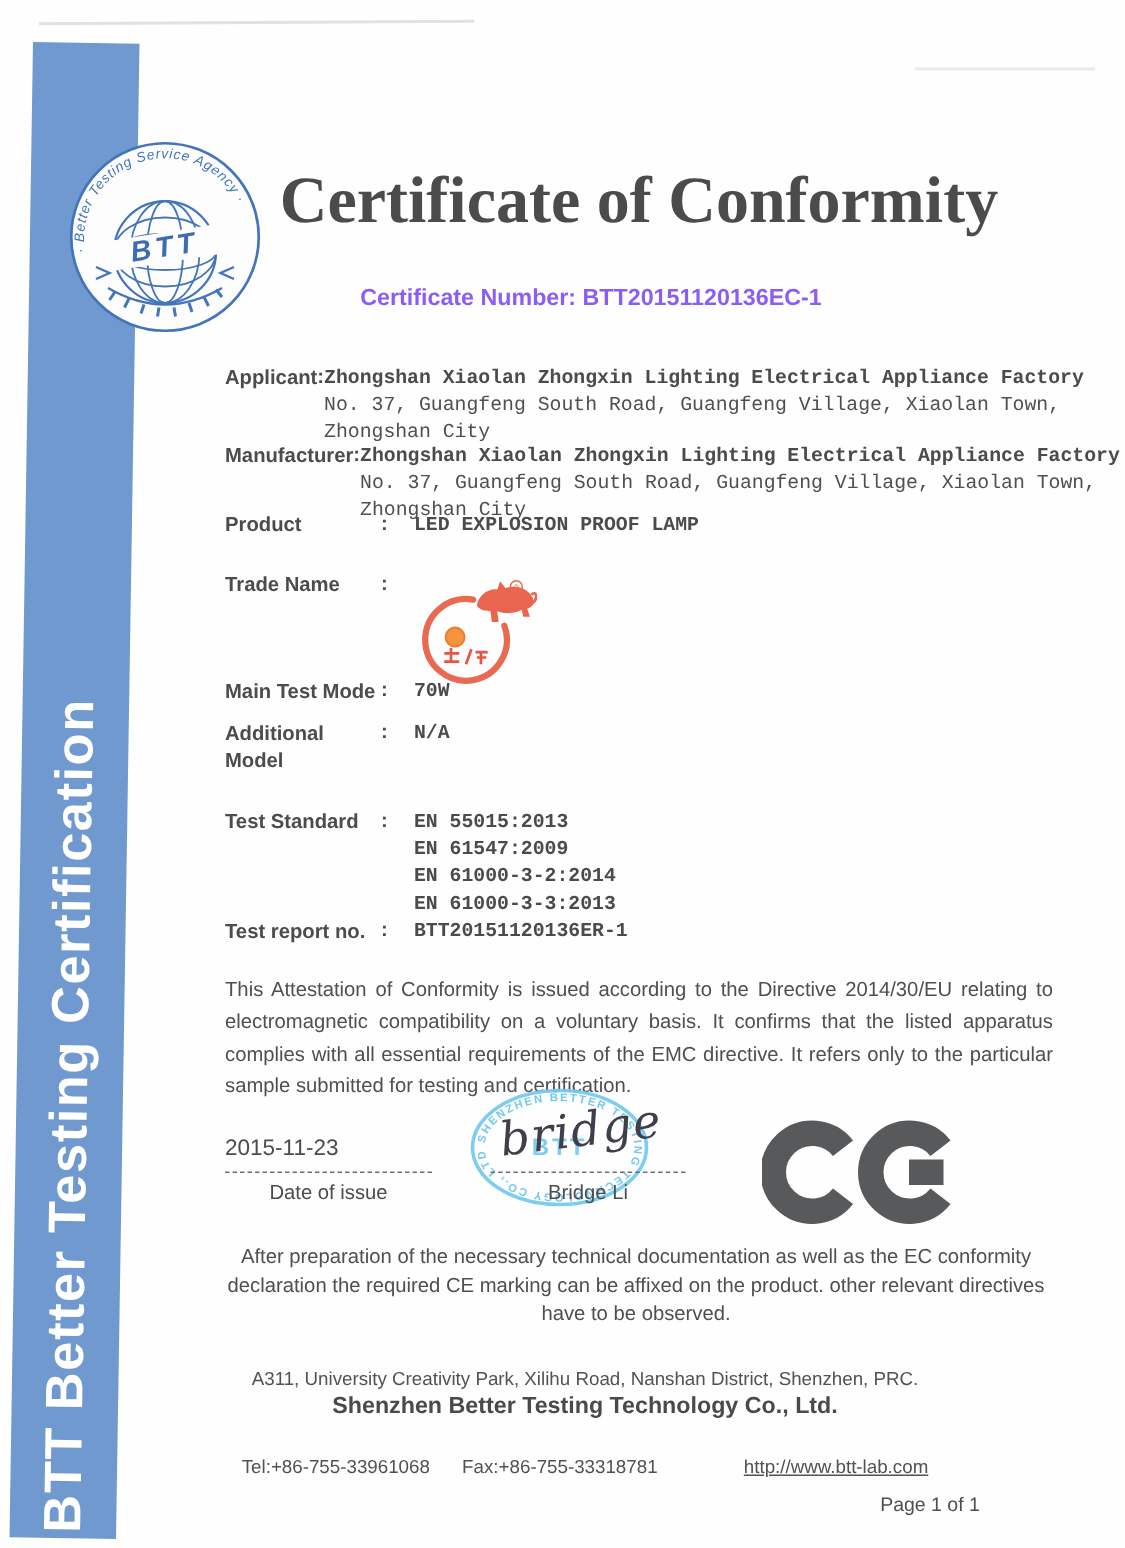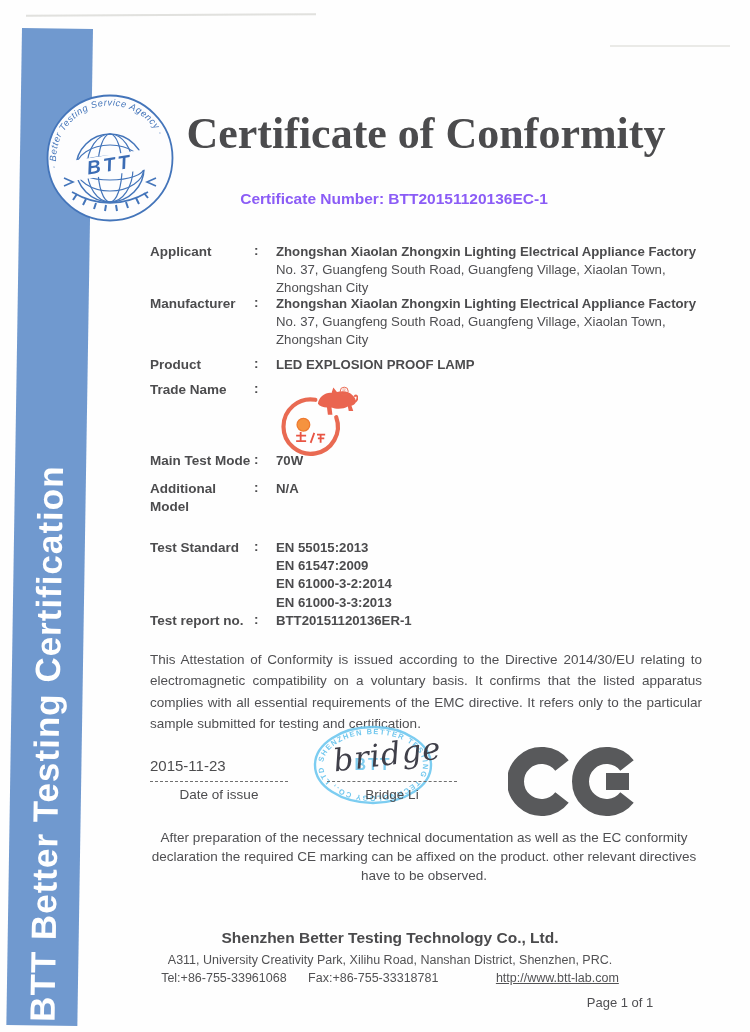--- a/index.html
+++ b/index.html
@@ -21,41 +21,41 @@
   .title{position:absolute;left:148px;top:108px;width:556px;text-align:center;
          font-family:"Liberation Serif",serif;font-weight:bold;font-size:44px;color:#4b4b4d;}
   .certno{position:absolute;left:116px;top:190px;width:556px;text-align:center;
           font-weight:bold;font-size:15.5px;color:#8b5cf6;}
   
   .row{position:absolute;left:150px;width:560px;display:flex;align-items:flex-start;}
   .lbl{width:104px;font-weight:bold;font-size:13.5px;line-height:1.35;color:#4c4c4e;white-space:nowrap;}
   .row.wrap .lbl{white-space:normal;width:90px;margin-right:14px;}
   .colon{width:22px;font-weight:bold;font-size:13.5px;color:#4c4c4e;}
   .val{flex:1;font-size:13.2px;line-height:1.38;color:#4f4f52;}
-  .vline{min-height:18px;}
+  .vline{min-height:18px;font-family:Liberation Mono, monospace;}
   .strong{font-weight:bold;white-space:nowrap;color:#4b4b4d;}
   
   .para{position:absolute;left:150px;width:552px;font-size:13.5px;color:#4f4f52;}
   .p-attest{top:649px;text-align:justify;line-height:1.58;}
   .p-after{top:828px;width:548px;line-height:1.42;text-align:center;}
   
   .date-val{position:absolute;left:150px;top:757px;width:137px;font-size:15px;}
   .dash{position:absolute;border-bottom:1.5px dashed #6f6f6f;height:0;}
   .d1{left:150px;top:781px;width:138px;}
   .d2{left:327px;top:781px;width:130px;}
   .date-lbl{position:absolute;left:150px;top:787px;width:138px;text-align:center;font-size:13.5px;}
   .stamp{position:absolute;left:311px;top:723px;width:124px;height:84px;opacity:.92;}
   .sig{position:absolute;left:333px;top:736px;font-family:"DejaVu Serif",serif;font-style:italic;
        font-size:31px;color:#3f3f49;transform:rotate(-7deg);letter-spacing:1px;}
   .signer{position:absolute;left:327px;top:787px;width:130px;text-align:center;font-size:13.5px;}
   .ce{position:absolute;left:508px;top:740px;width:132px;height:84px;}
   
   .f-company{position:absolute;left:90px;top:929px;width:600px;text-align:center;
              font-weight:bold;font-size:15.5px;color:#4a4a4c;}
-  .f-addr{position:absolute;left:90px;top:953px;width:600px;text-align:center;font-size:12.5px;color:#525254;}
+  .f-addr{position:absolute;left:90px;top:912px;width:600px;text-align:center;font-size:12.5px;color:#525254;}
   .f-tel{position:absolute;left:90px;top:971px;width:600px;text-align:center;font-size:12.5px;color:#525254;}
   .f-tel span{margin:0 9px;}
   .f-link{text-decoration:underline;cursor:pointer;padding-left:36px;}
   .pageno{position:absolute;left:560px;top:995px;width:120px;text-align:center;font-size:13px;color:#4f4f52;}
   svg text{font-family:"Liberation Sans",sans-serif;}
 </style>
 </head>
 <body>
 
 <div class="page">
@@ -110,21 +110,21 @@
   <div class="row" style="top:295px">
     <div class="lbl">Manufacturer</div>
     <div class="colon">:</div>
     <div class="val">
       <div class="vline strong">Zhongshan Xiaolan Zhongxin Lighting Electrical Appliance Factory</div>
       <div class="vline">No. 37, Guangfeng South Road, Guangfeng Village, Xiaolan Town,</div>
       <div class="vline">Zhongshan City</div>
     </div>
   </div>
 
-  <div class="row" style="top:356px">
+  <div class="row" style="top:341px">
     <div class="lbl">Product</div>
     <div class="colon">:</div>
     <div class="val">
       <div class="vline strong">LED EXPLOSION PROOF LAMP</div>
     </div>
   </div>
 
   <div class="row" style="top:381px">
     <div class="lbl">Trade Name</div>
     <div class="colon">:</div>

